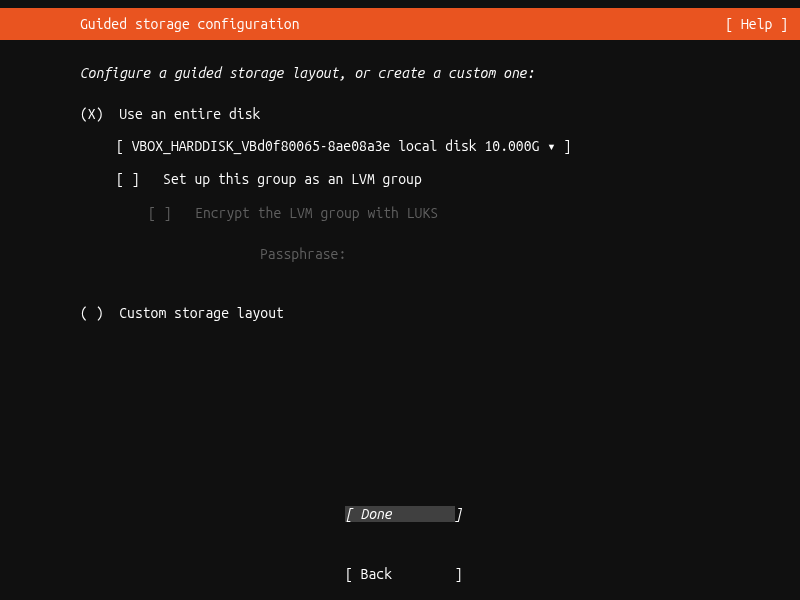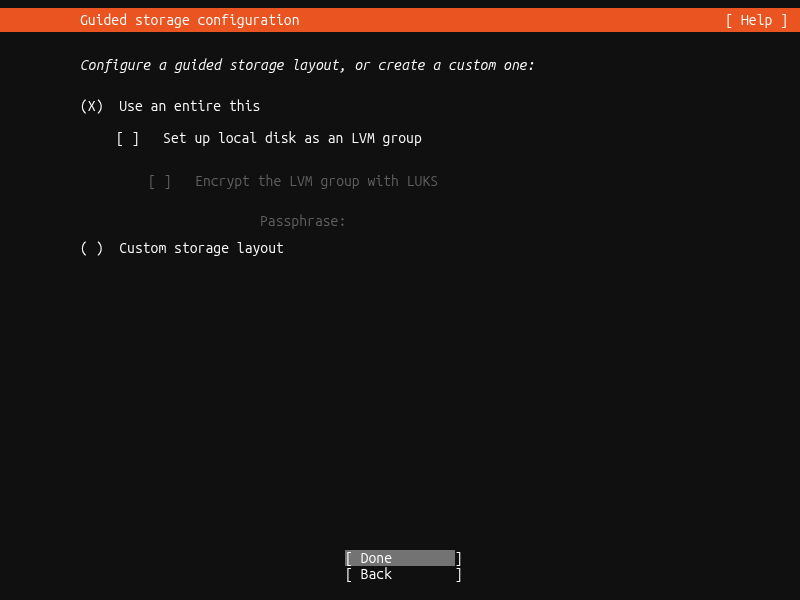--- a/index.html
+++ b/index.html
@@ -21,21 +21,21 @@
       height: 100%;
       background: #101010;
       display: flex;
       flex-direction: column;
       padding-top: 8px;
       padding-bottom: 8px;
     }
     .header-bar {
       background: #e95420;
       color: #ffffff;
-      height: 24px;
+      height: 32px;
       display: flex;
       align-items: center;
       justify-content: space-between;
       padding: 0 12px 0 80px;
       font-size: 14px;
     }
     .header-title {
       white-space: pre;
     }
     .header-help {
@@ -71,77 +71,81 @@
       white-space: pre;
       padding-left: 36px;
       margin-top: 6px;
     }
     .disabled {
       color: #606060;
     }
     .nested-check {
       white-space: pre;
       padding-left: 68px;
-      margin-top: 16px;
+      margin-top: 8px;
     }
     .passphrase-label {
       white-space: pre;
       color: #606060;
       margin-top: 14px;
     }
     .custom-line {
       white-space: pre;
+      margin-top: 32px;
     }
     .footer {
       display: flex;
       flex-direction: column;
       align-items: center;
       padding-bottom: 10px;
       line-height: 1.35;
     }
     .btn {
       width: 110px;
       white-space: pre;
       text-align: left;
       font-family: inherit;
       font-size: 14px;
       border: none;
       padding: 0;
       cursor: pointer;
     }
     .btn-done {
-      background: #737373;
+      background: #404040;
       color: #ffffff;
+      font-style: italic;
     }
     .btn-back {
       background: transparent;
       color: #ffffff;
+      margin-top: 44px;
     }
     .dropdown-arrow {
       display: inline;
     }
   </style>
 </head>
 <body>
 
 <div class="installer-window">
 
   <div class="header-bar">
     <span class="header-title">Guided storage configuration</span>
     <span class="header-help">[ Help ]</span>
   </div>
 
   <div class="content">
 
     <div class="intro-line">Configure a guided storage layout, or create a custom one:</div>
 
-    <div class="radio-line"><span>(X)</span>  <span>Use an entire this</span></div>
+    <div class="radio-line"><span>(X)</span>  <span>Use an entire disk</span></div>
 
+    <div class="disk-select"><span>[ </span><span>VBOX_HARDDISK_VBd0f80065-8ae08a3e local disk 10.000G</span><span class="dropdown-arrow"> ▾ </span><span>]</span></div>
 
-    <div class="checkbox-line"><span>[ ]</span>   <span>Set up local disk as an LVM group</span></div>
+    <div class="checkbox-line"><span>[ ]</span>   <span>Set up this group as an LVM group</span></div>
 
     <div class="nested-check disabled"><span>[ ]</span>   <span>Encrypt the LVM group with LUKS</span></div>
 
     <div class="passphrase-label indent-3">Passphrase:</div>
 
 
     <div class="custom-line"><span>( )</span>  <span>Custom storage layout</span></div>
 
   </div>
 

